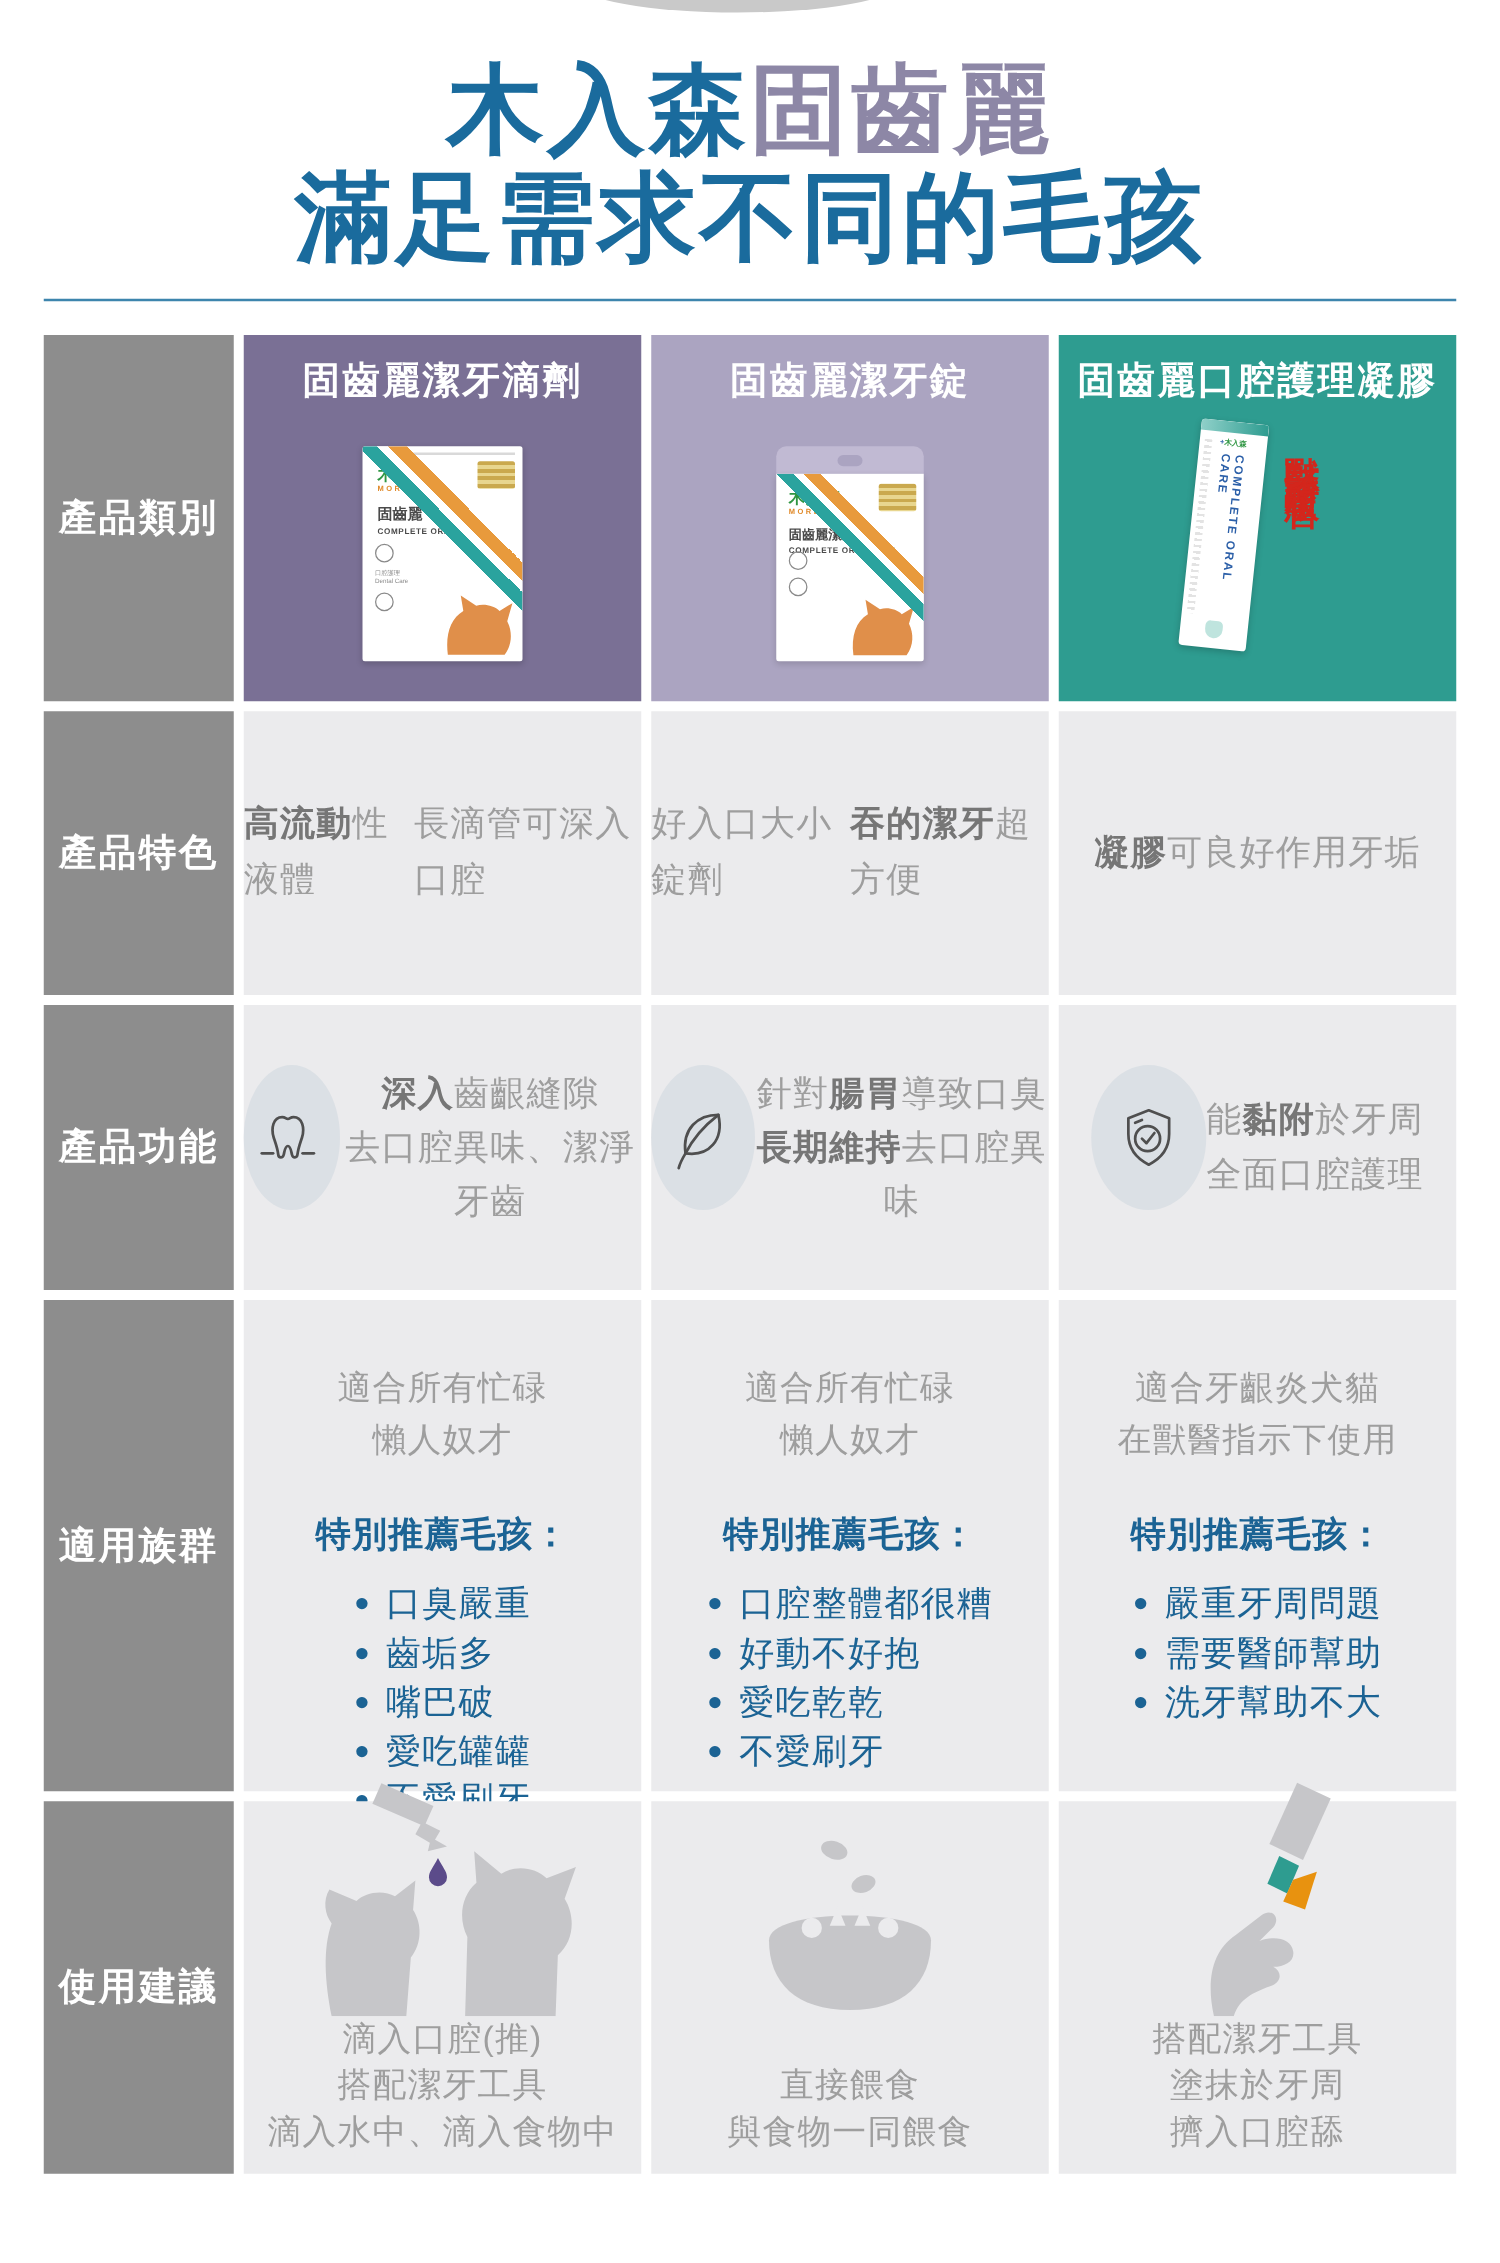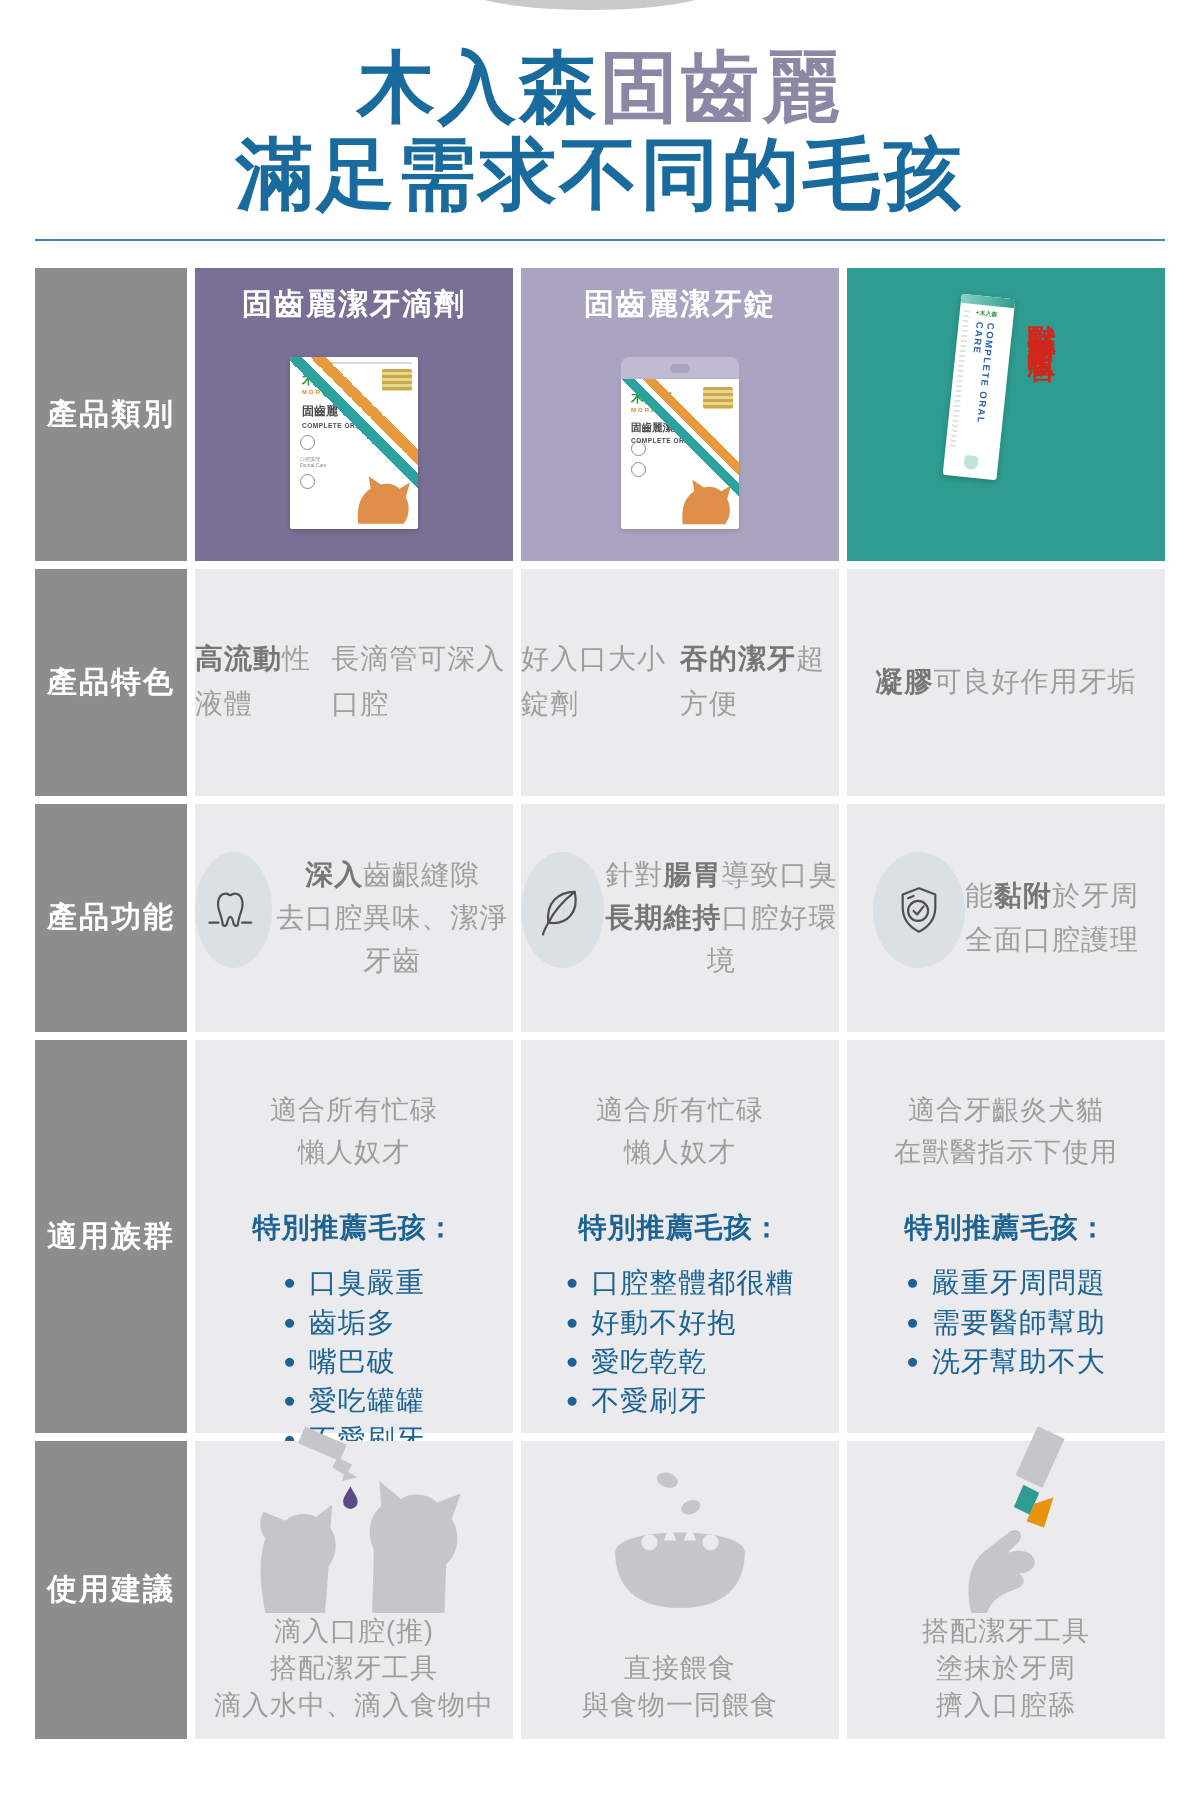--- a/index.html
+++ b/index.html
@@ -172,20 +172,21 @@
           <svg class="pkg-cat" width="58" height="50" viewBox="0 0 60 50">
             <path d="M8 50 C6 34 10 22 20 16 L18 4 L30 12 C36 10 44 12 48 16 L58 10 L54 24 C58 32 58 42 52 50 Z" fill="#e08f4a"></path>
           </svg>
           <div class="pkg-stripes"></div>
         </div>
       </div>
     </div>
   </div>
 
   <div class="head-cell c3">
+    <div class="head-title">固齒麗口腔護理凝膠</div>
     <div class="head3-row">
       <div class="pkg-tube">
         <div class="tube-top"></div>
         <div class="tube-brand">
           <span class="tube-plus">+</span><span>木入森</span>
         </div>
         <div class="tube-vert">COMPLETE ORAL CARE</div>
         <div class="tube-sidelines"></div>
         <div class="tube-tooth"></div>
       </div>
@@ -226,21 +227,21 @@
   <div class="body-cell func-cell">
     <div class="func-icon-bg">
       <svg width="58" height="58" viewBox="0 0 64 64" fill="none" stroke="#4f4f4f" stroke-width="2.4" stroke-linecap="round" stroke-linejoin="round">
         <path d="M46 12 C28 12 14 24 17 46 C38 49 51 34 46 12 Z"></path>
         <path d="M17 46 C24 32 33 22 46 12"></path>
         <path d="M17 46 C14 51 12 55 11 59"></path>
       </svg>
     </div>
     <div class="func-lines">
       <div><span>針對</span><span class="seg-b">腸胃</span><span>導致口臭</span></div>
-      <div><span class="seg-b">長期維持</span><span>口腔好環境</span></div>
+      <div><span class="seg-b">長期維持</span><span>去口腔異味</span></div>
     </div>
   </div>
 
   <div class="body-cell func-cell">
     <div class="func-icon-bg">
       <svg width="58" height="58" viewBox="0 0 64 64" fill="none" stroke="#4f4f4f" stroke-width="2.4" stroke-linecap="round" stroke-linejoin="round">
         <path d="M32 8 L50 15 V29 C50 43 42 51 32 56 C22 51 14 43 14 29 V15 Z"></path>
         <circle cx="31" cy="33" r="11"></circle>
         <path d="M26 33 L30 37 L37 28"></path>
         <path d="M20 19 L26 16.5"></path>

